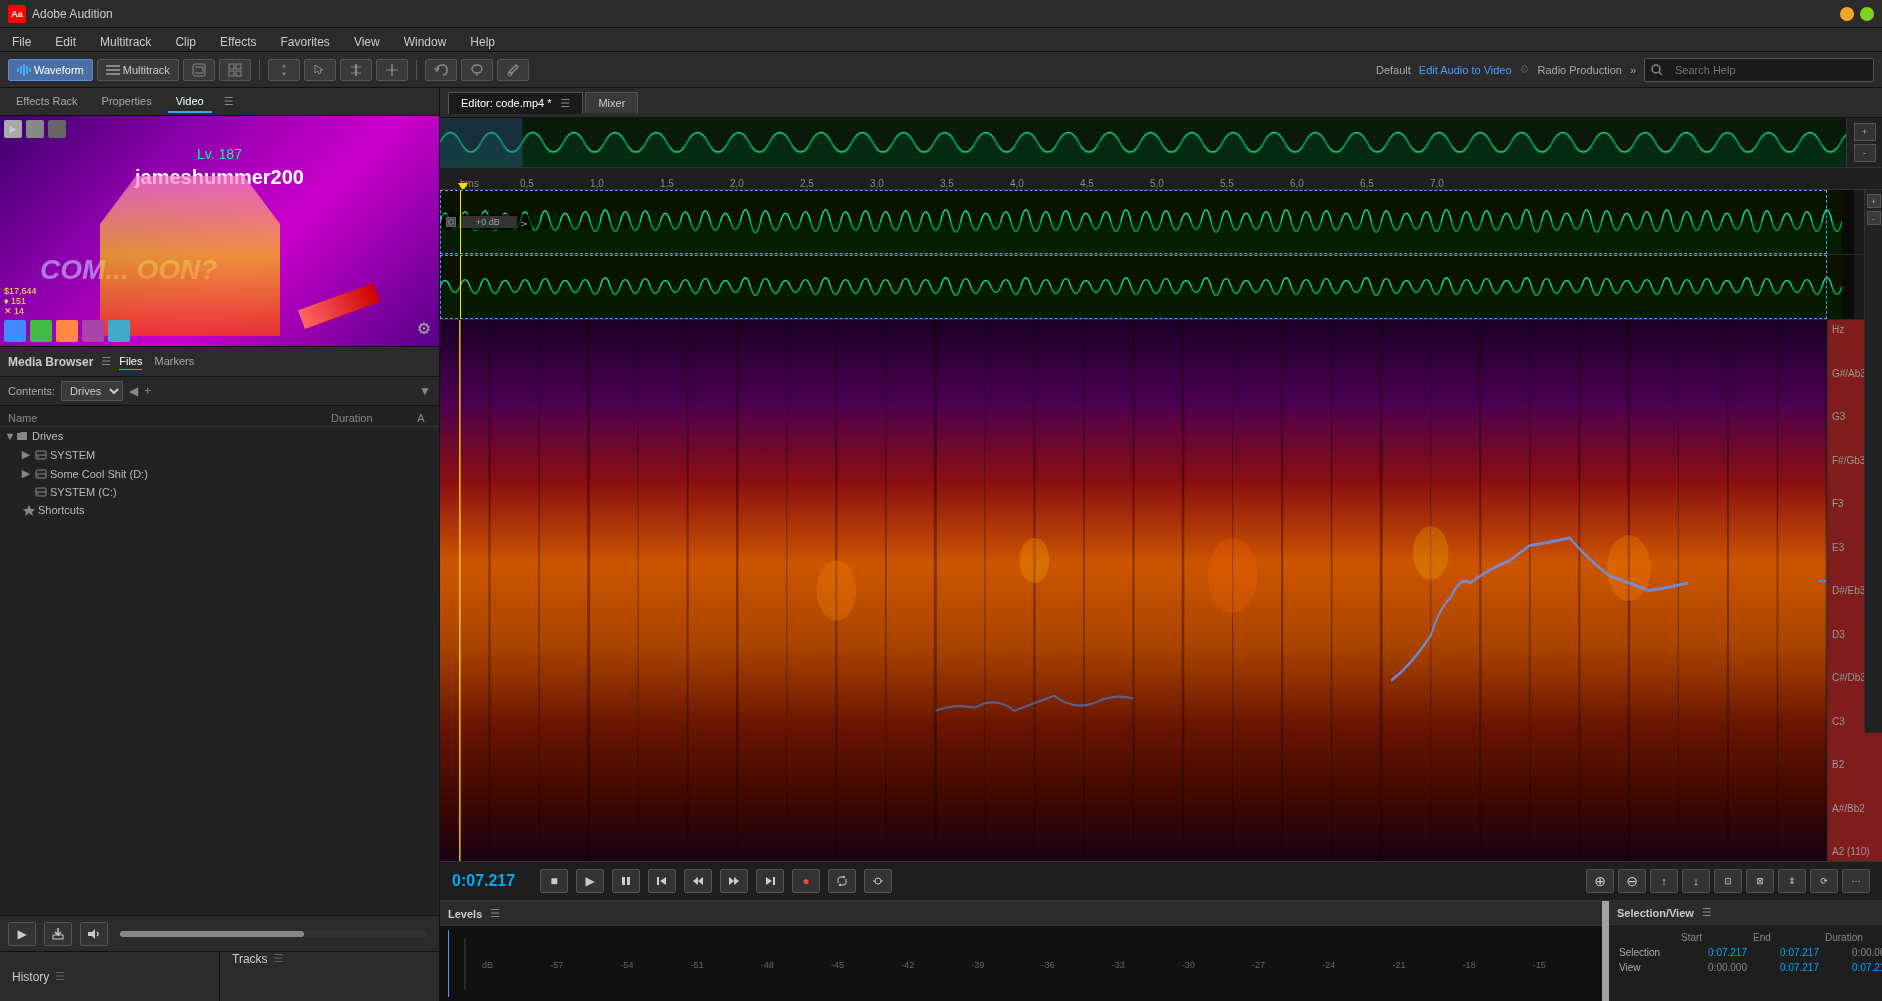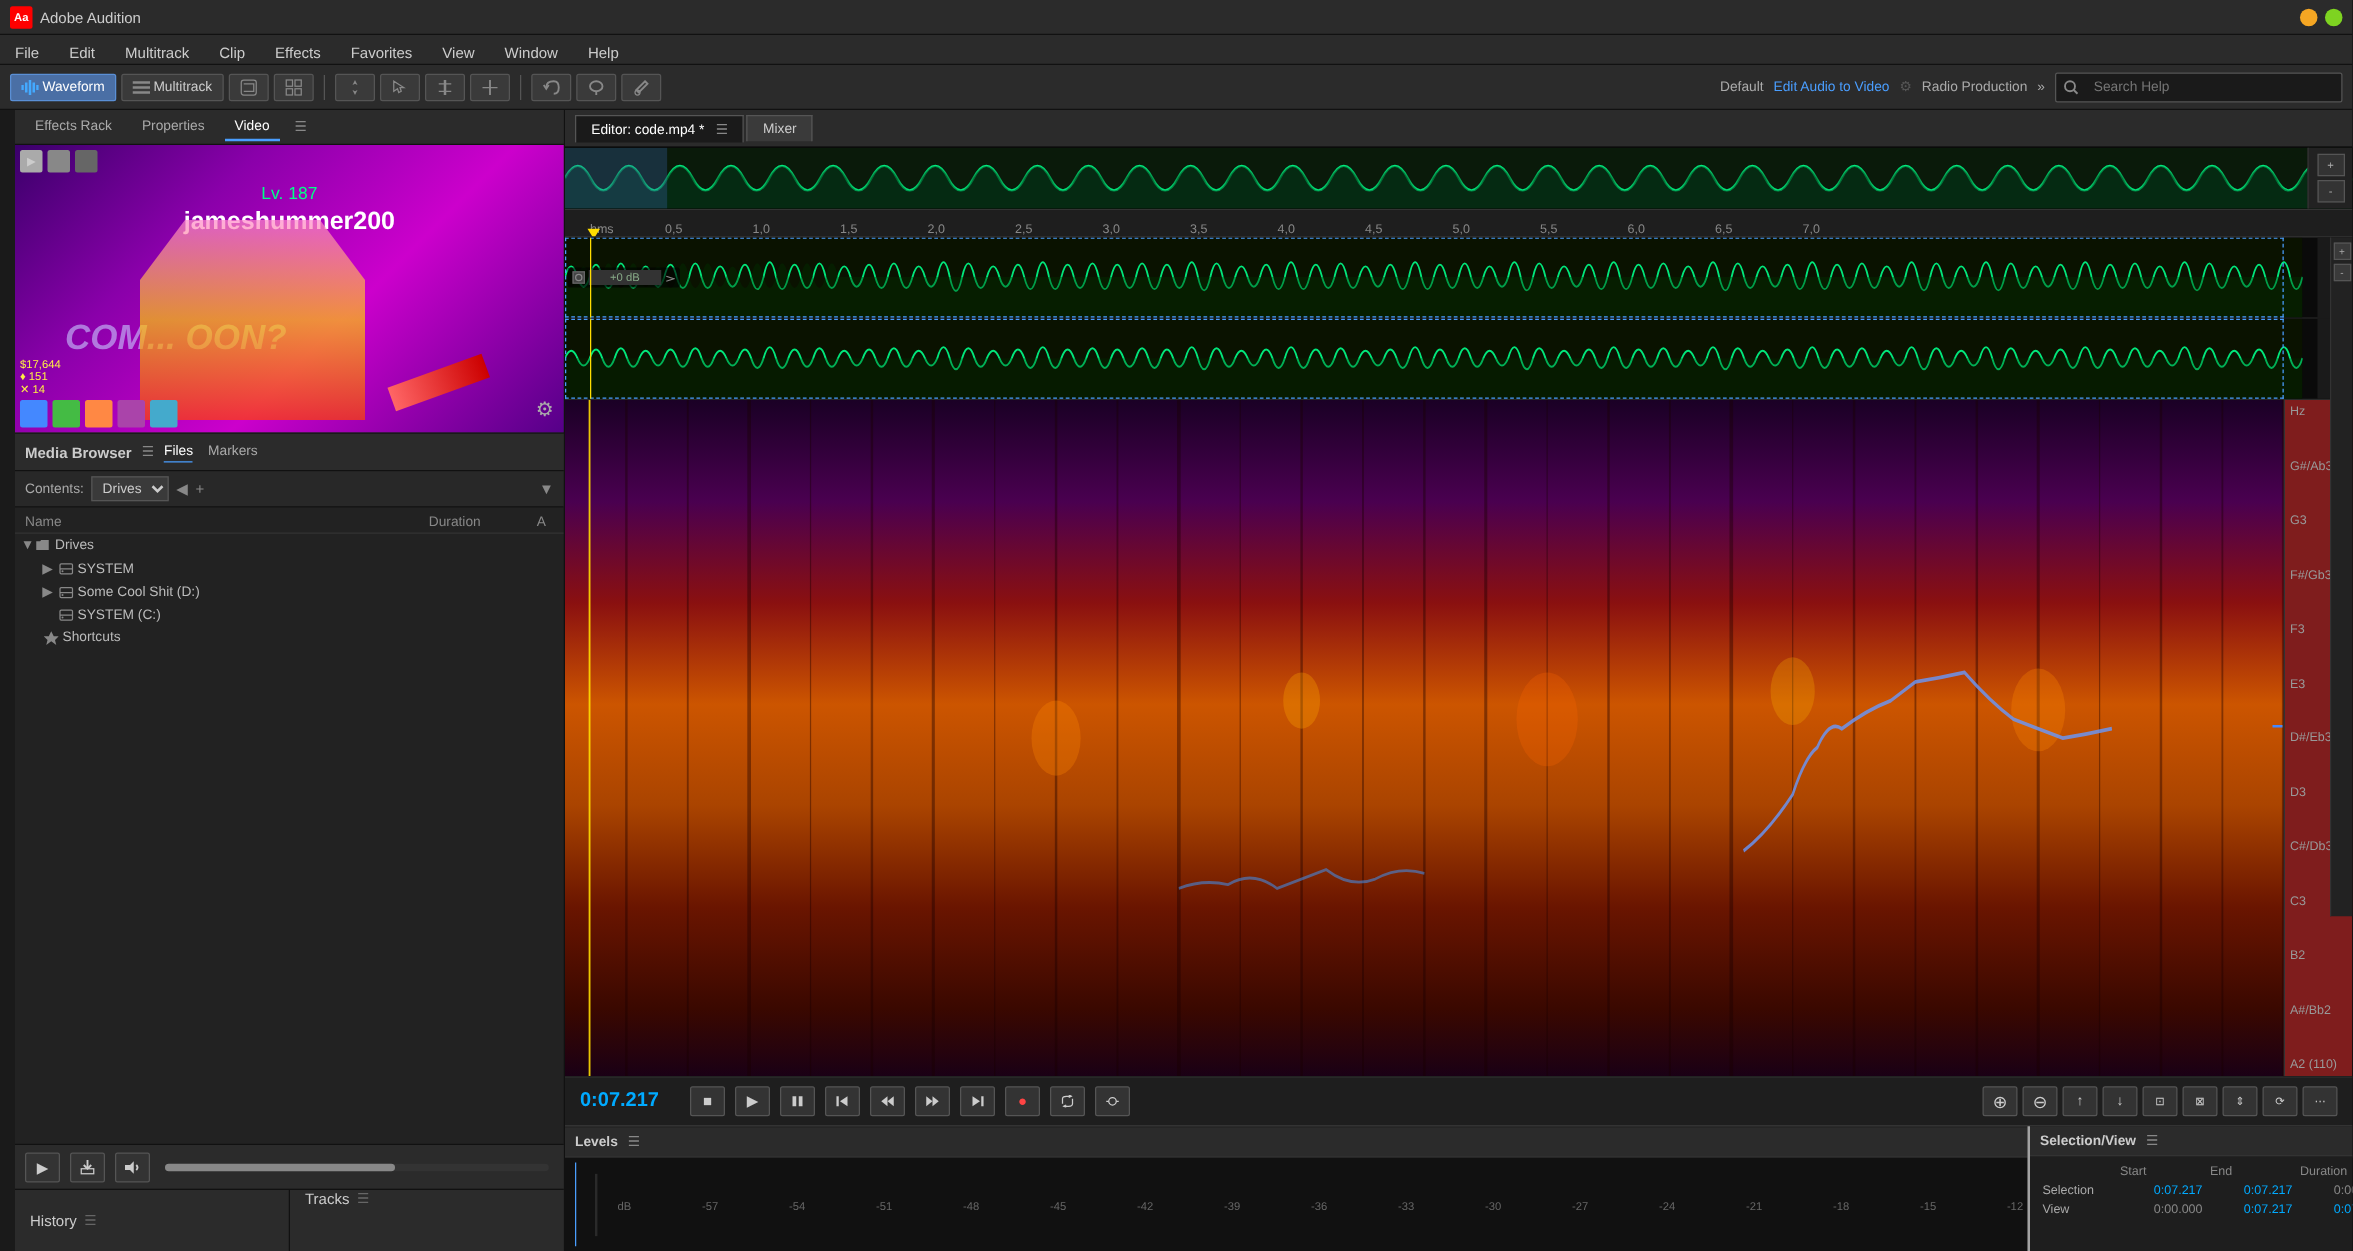--- a/index.html
+++ b/index.html
@@ -127,21 +127,20 @@
       padding: 3px 8px;
       font-size: 11px;
       width: 200px;
       border-radius: 2px;
     }
 
     
     #main {
       display: flex;
       height: calc(1001px - 28px - 24px - 36px);
-      margin-left: 12px;
     }
 
     
     #left-panel {
       width: 440px;
       display: flex;
       flex-direction: column;
       background: #222;
       border-right: 1px solid #111;
     }
@@ -546,24 +545,24 @@
       bottom: 4px;
       width: 1px;
       background: #4a9eff;
     }
 
     
     #selection-panel {
       position: absolute;
       right: 0;
       bottom: 0;
-      width: 260px;
+      width: 280px;
       height: 100px;
       background: #1e1e1e;
-      border-left: 2px solid #a3a3a3;
+      border-left: 7px solid #a3a3a3;
       display: flex;
       flex-direction: column;
     }
     #selection-header {
       height: 24px;
       background: #2b2b2b;
       border-bottom: 1px solid #333;
       display: flex;
       align-items: center;
       padding: 0 8px;

